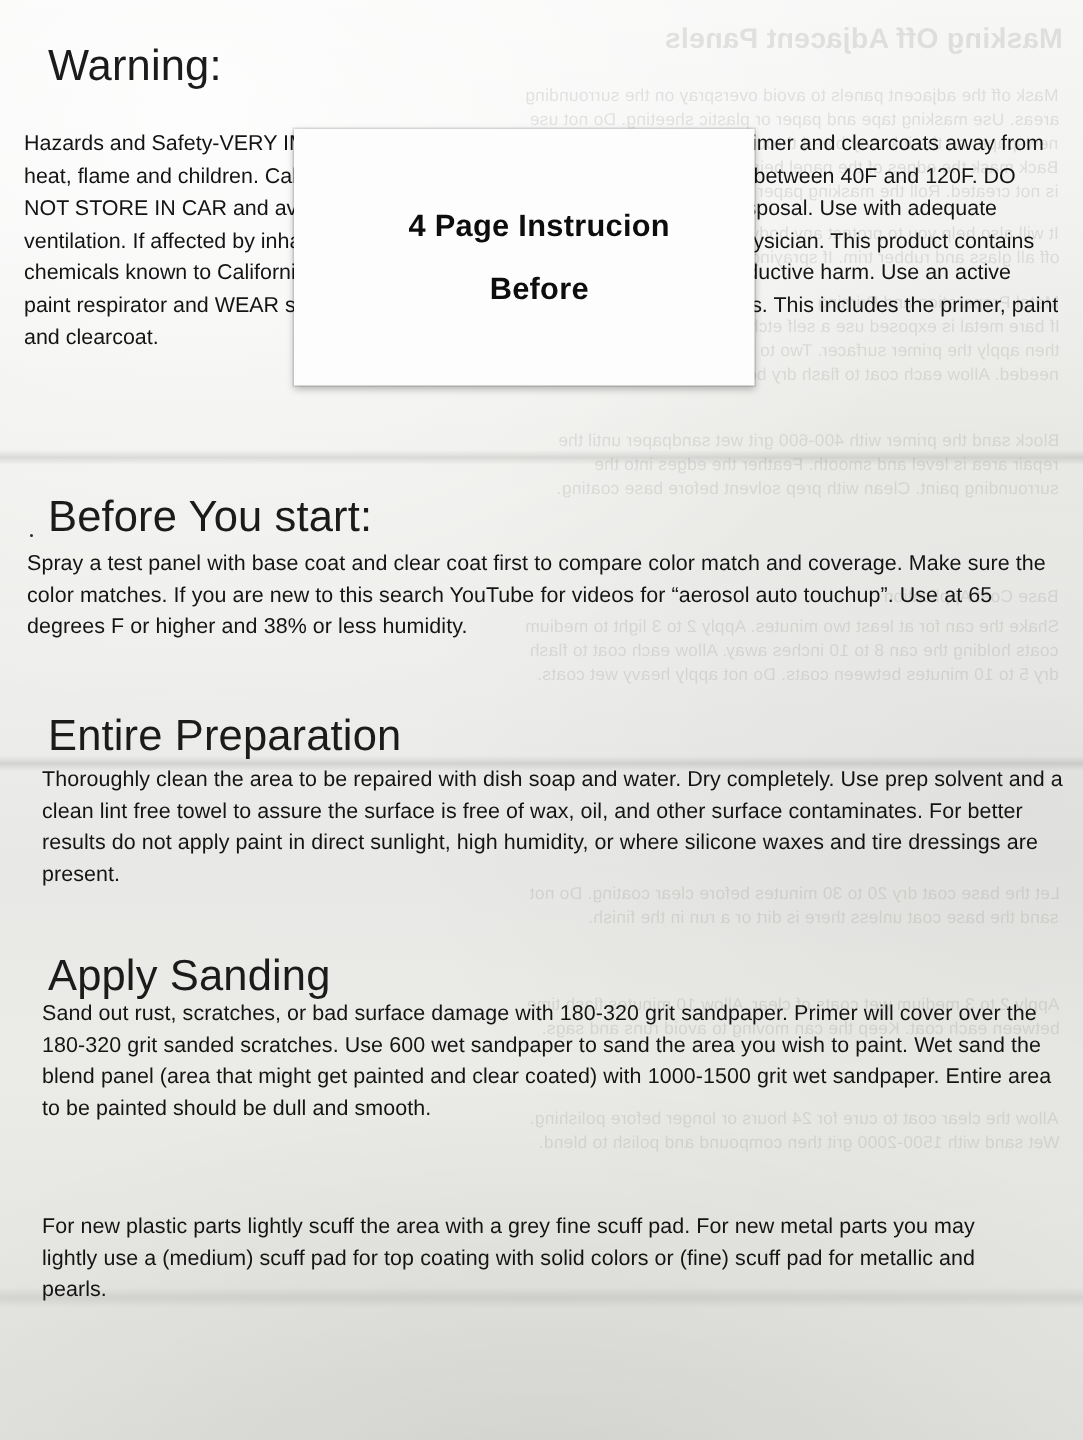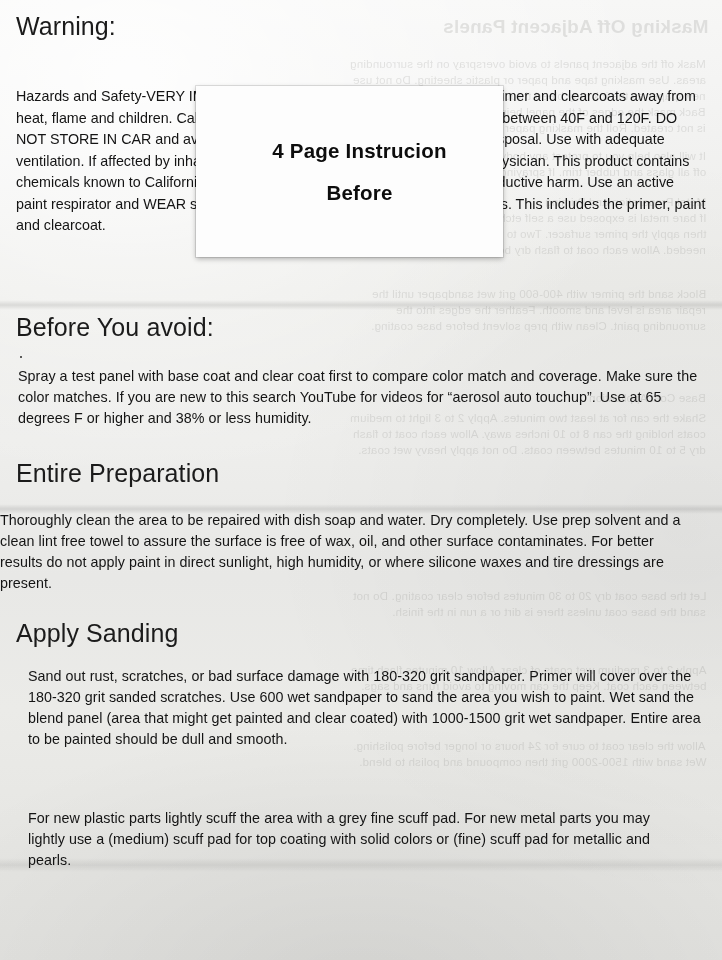--- a/index.html
+++ b/index.html
@@ -61,23 +61,23 @@
   }
 
   
   #content {
     position: relative;
     z-index: 3;
     padding: 0;
   }
   h1.sec {
     position: absolute;
-    margin: 0;
+    margin: 16px;
     font-weight: 400;
-    font-size: 25px;
+    font-size: 29px;
     color: #1b1b1b;
     letter-spacing: 0.1px;
     font-family: "Liberation Sans", sans-serif;
   }
   p.body {
     position: absolute;
     margin: 0;
     font-size: 14.3px;
     line-height: 21px;
     color: #141414;
@@ -174,26 +174,26 @@
 
   <div class="ghost b" style="right:16px; top:812px;"></div>
   <div class="ghost b" style="right:16px; top:828px;"></div>
 
   <div id="content">
 
     <h1 class="sec" style="left:16px; top:12px;">Warning:</h1>
 
     <div id="warning-block">Hazards and Safety-VERY IMPORTANT. Keep all touch-up paint including primer and clearcoats away from heat, flame and children. Call a physician IMMEDIATELY if swallowed. Store between 40F and 120F. DO NOT STORE IN CAR and avoid freezing. Check with local laws for proper disposal. Use with adequate ventilation. If affected by inhalation, stop product use immediately and call physician. This product contains chemicals known to California to cause birth defects, cancer and other reproductive harm. Use an active paint respirator and WEAR safety goggles when spraying to protect your eyes. This includes the primer, paint and clearcoat.</div>
 
-    <h1 class="sec" style="left:16px; top:313px;">Before You avoid:</h1>
+    <h1 class="sec" style="left:16px; top:313px;">Before You start:</h1>
     <div class="dot" style="left:20px; top:356px;"></div>
     <p class="body" style="left:18px; top:366px; width:682px;">Spray a test panel with base coat and clear coat first to compare color match and coverage. Make sure the color matches.  If you are new to this search YouTube for videos for “aerosol auto touchup”.  Use at 65 degrees F or higher and 38% or less humidity.</p>
 
     <h1 class="sec" style="left:16px; top:459px;">Entire Preparation</h1>
-    <p class="body" style="left:0; top:510px; width:686px;">Thoroughly clean the area to be repaired with dish soap and water.  Dry completely. Use prep solvent and a clean lint free towel to assure the surface is free of wax, oil, and other surface contaminates. For better results do not apply paint in direct sunlight, high humidity, or where silicone waxes and tire dressings are present.</p>
+    <p class="body" style="left:28px; top:510px; width:686px;">Thoroughly clean the area to be repaired with dish soap and water.  Dry completely. Use prep solvent and a clean lint free towel to assure the surface is free of wax, oil, and other surface contaminates. For better results do not apply paint in direct sunlight, high humidity, or where silicone waxes and tire dressings are present.</p>
 
     <h1 class="sec" style="left:16px; top:619px;">Apply Sanding</h1>
     <p class="body" style="left:28px; top:666px; width:676px;">Sand out rust, scratches, or bad surface damage with 180-320 grit sandpaper. Primer will cover over the 180-320 grit sanded scratches. Use 600 wet sandpaper to sand the area you wish to paint. Wet sand the blend panel (area that might get painted and clear coated) with 1000-1500 grit wet sandpaper. Entire area to be painted should be dull and smooth.</p>
     <p class="body" style="left:28px; top:808px; width:660px;">For new plastic parts lightly scuff the area with a grey fine scuff pad. For new metal parts you may lightly use a (medium) scuff pad for top coating with solid colors or (fine) scuff pad for metallic and pearls.</p>
 
   </div>
 
   <div id="sticker">
     <div class="line">4 Page Instrucion</div>
     <div class="line">Before</div>

